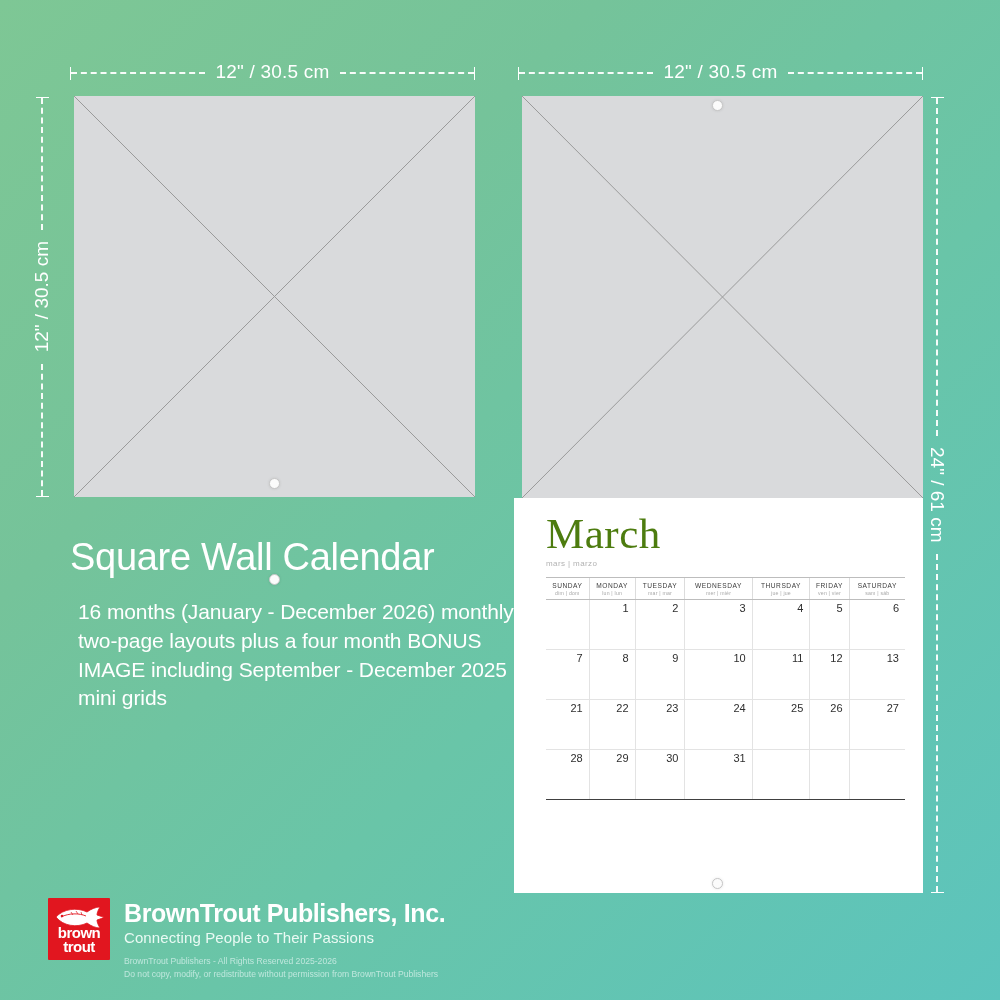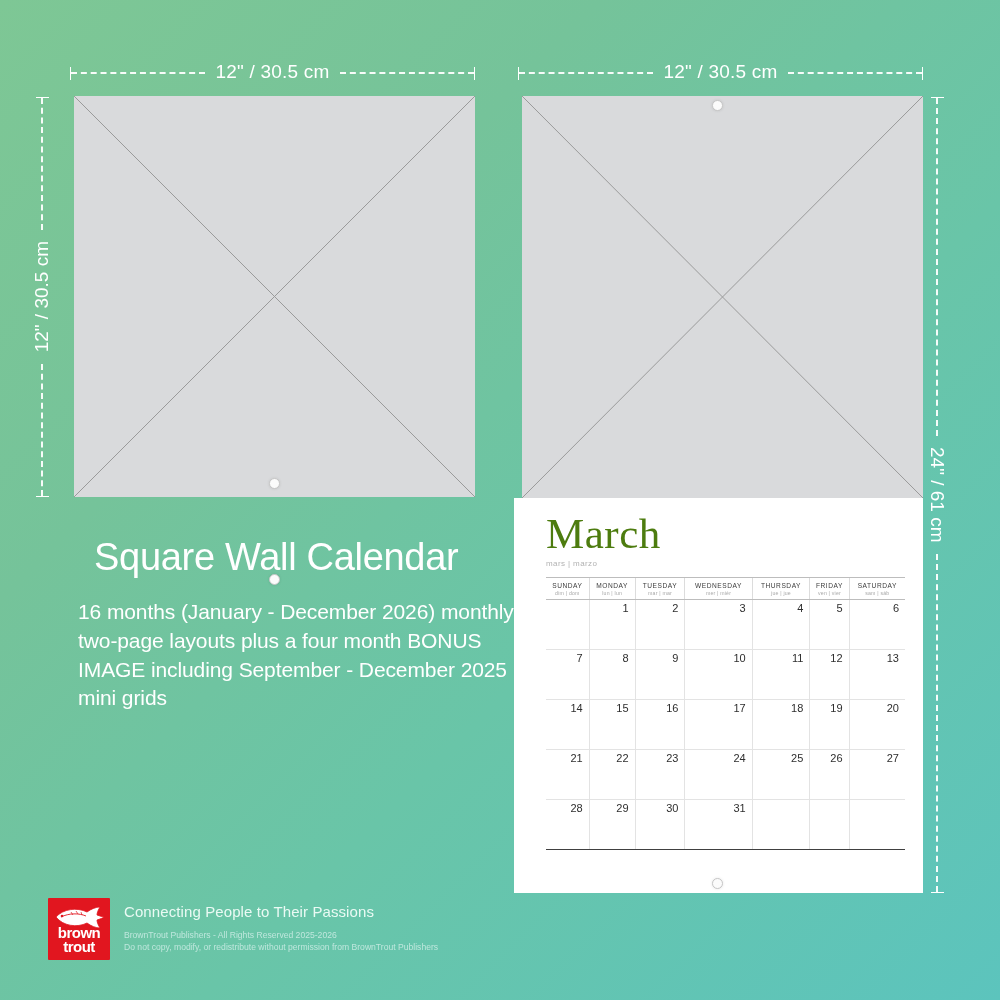--- a/index.html
+++ b/index.html
@@ -202,29 +202,20 @@
         <tr>
           <td>7</td>
           <td>8</td>
           <td>9</td>
           <td>10</td>
           <td>11</td>
           <td>12</td>
           <td>13</td>
         </tr>
         <tr>
-          <td>14</td>
-          <td>15</td>
-          <td>16</td>
-          <td>17</td>
-          <td>18</td>
-          <td>19</td>
-          <td>20</td>
-        </tr>
-        <tr>
           <td>21</td>
           <td>22</td>
           <td>23</td>
           <td>24</td>
           <td>25</td>
           <td>26</td>
           <td>27</td>
         </tr>
         <tr>
           <td>28</td>
@@ -234,36 +225,37 @@
           <td></td>
           <td></td>
           <td></td>
         </tr>
       </tbody>
     </table>
   </div>
 </div>
 <div class="hole" style="left:712px; top:878px;"></div>
 
-<div class="title" style="left:94px; top:536px;">Square Wall Calendar</div>
+<div class="title" style="left:70px; top:536px;">Square Wall Calendar</div>
 <div class="desc" style="left:78px; top:598px; width:440px;">16 months (January - December 2026) monthly two-page layouts plus a four month BONUS IMAGE including September - December 2025 mini grids</div>
 
 <div class="footer">
   <div class="logo">
     <svg width="52" height="24" viewBox="0 0 52 24">
       <path d="M3 12 C10 4, 24 2, 34 7 C38 4, 43 2, 47 2 C45 5, 44 8, 44 10
                C47 11, 50 12, 51 12 C50 13, 47 14, 44 15 C44 17, 45 20, 47 23
                C43 23, 38 21, 34 18 C24 23, 10 21, 3 12 Z" fill="#ffffff" stroke="#e1161f" stroke-width="0.8"></path>
       <path d="M8 12 C16 8, 26 8, 33 11" stroke="#e1161f" stroke-width="0.9" fill="none"></path>
       <circle cx="9" cy="11" r="1.3" fill="#e1161f"></circle>
       <path d="M18 7 L20 10 M23 6 L25 9 M28 7 L29 10" stroke="#e1161f" stroke-width="0.7"></path>
     </svg>
     <div class="lw lw1">brown</div>
     <div class="lw lw2">trout</div>
   </div>
   <div class="fcol">
+    <div class="brand">BrownTrout Publishers, Inc.</div>
     <div class="tagline">Connecting People to Their Passions</div>
     <div class="legal">
       <div>BrownTrout Publishers - All Rights Reserved 2025-2026</div>
       <div>Do not copy, modify, or redistribute without permission from BrownTrout Publishers</div>
     </div>
   </div>
 </div>
 
 </body></html>

